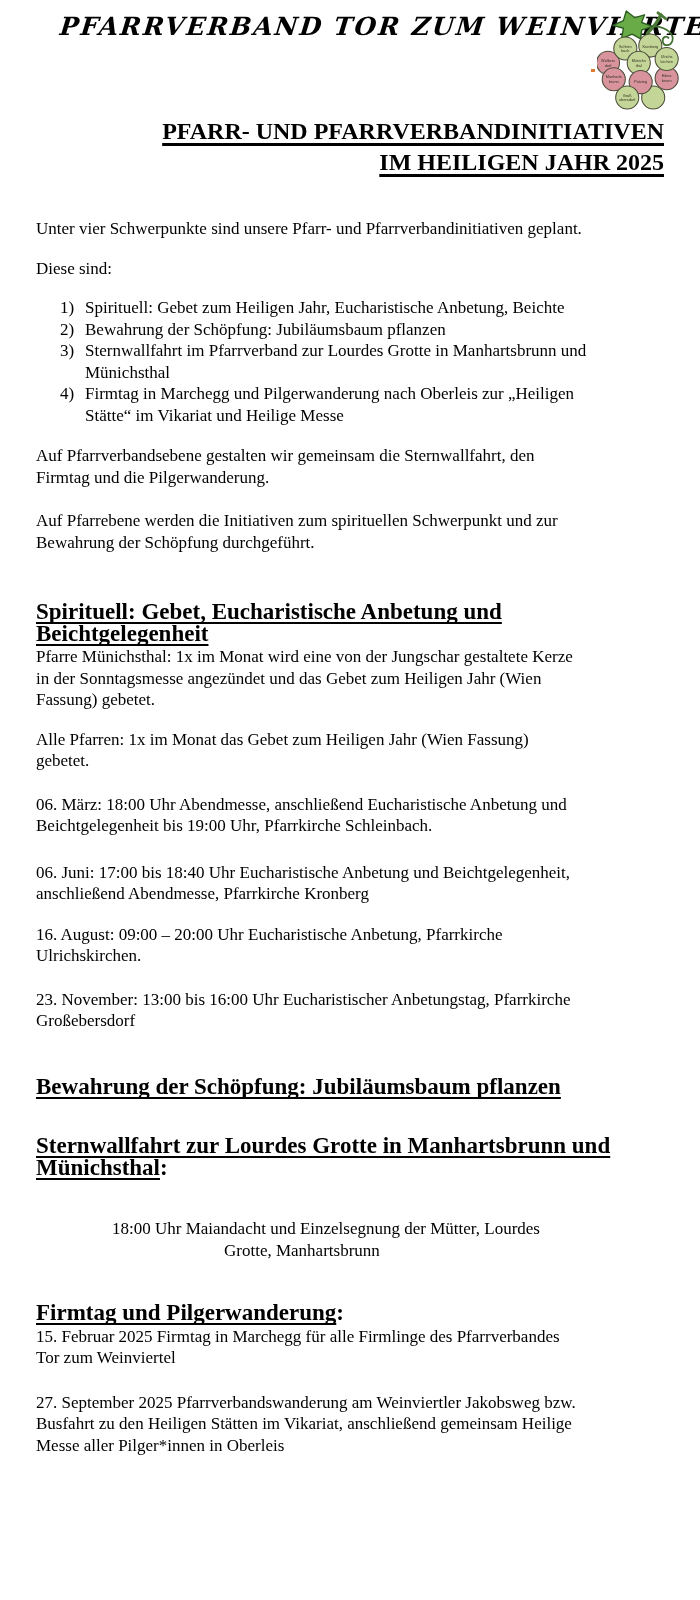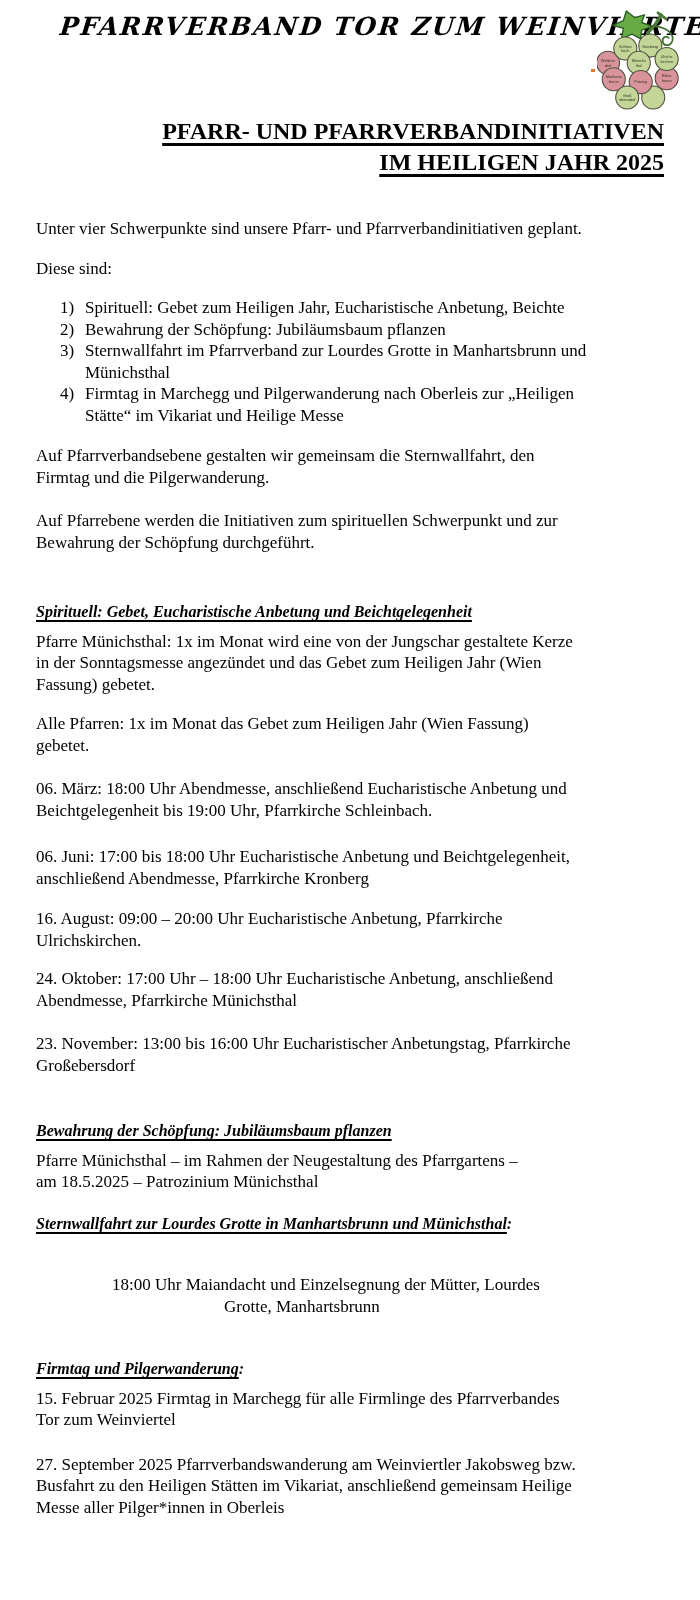--- a/index.html
+++ b/index.html
@@ -30,31 +30,31 @@
   }
   .gG { fill:var(--grape_green,#c3d698); stroke:#4e4e3a; stroke-width:1.1; }
   .gP { fill:var(--grape_pink,#d8939d); stroke:#4e4e3a; stroke-width:1.1; }
   .artifact { position:absolute; top:69px; left:591px; width:4px; height:3px; background:#e07a30; }
   .doc-title {
     margin:0; text-align:right;
     font-size:24px; line-height:31px; font-weight:bold;
   }
   .doc-title .u { text-decoration:underline; text-decoration-thickness:2.5px; text-underline-offset:4px; text-decoration-skip-ink:none; }
   .p { margin:0; max-width:628px; white-space:pre-line; }
-  .sec { margin:0; font-size:16px; line-height:21.5px; font-weight:bold;font-style:italic; }
+  .sec { margin:0; font-size:23px; line-height:21.5px; font-weight:bold; }
   .sec .u { text-decoration:underline; text-decoration-thickness:2px; text-underline-offset:3px; text-decoration-skip-ink:none; }
   ol.list { list-style:none; margin:18px 0 0 0; padding:0 0 0 49px; counter-reset:ini; }
   ol.list li { position:relative; counter-increment:ini; max-width:580px; white-space:pre-line; }
   ol.list li::before { content:counter(ini) ")"; position:absolute; left:-25px; }
   .event-line { max-width:628px; }
   .ind1 { padding-left:76px;margin-top:40px; }
   .ind2 { padding-left:188px; }
   .mt40{margin-top:40px}.mt18{margin-top:18px}.mt22{margin-top:22px}.mt19{margin-top:19px}
-  .mt48{margin-top:48px}.mt0{margin-top:8px}.mt25{margin-top:25px}.mt17{margin-top:17px}
-  .mt44{margin-top:44px}.mt21{margin-top:21px}.mt43{margin-top:20px}.mt41{margin-top:41px}
+  .mt48{margin-top:48px}.mt0{margin-top:2px}.mt25{margin-top:25px}.mt17{margin-top:17px}
+  .mt44{margin-top:44px}.mt21{margin-top:21px}.mt43{margin-top:38px}.mt41{margin-top:41px}
   .mt23{margin-top:23px}
 </style>
 </head>
 <body>
 
 <div class="page">
 
   <div class="script-header">PFARRVERBAND TOR ZUM WEINVIERTEL</div>
 
   <svg class="logo" viewBox="0 0 100 104" xmlns="http://www.w3.org/2000/svg">
@@ -119,32 +119,28 @@
 Bewahrung der Schöpfung durchgeführt.</p>
 
   <h2 class="sec mt48"><span class="u">Spirituell: Gebet, Eucharistische Anbetung und Beichtgelegenheit</span><span></span></h2>
   <p class="p mt0">Pfarre Münichsthal: 1x im Monat wird eine von der Jungschar gestaltete Kerze
 in der Sonntagsmesse angezündet und das Gebet zum Heiligen Jahr (Wien
 Fassung) gebetet.</p>
   <p class="p mt18">Alle Pfarren: 1x im Monat das Gebet zum Heiligen Jahr (Wien Fassung)
 gebetet.</p>
   <p class="p mt22">06. März: 18:00 Uhr Abendmesse, anschließend Eucharistische Anbetung und
 Beichtgelegenheit bis 19:00 Uhr, Pfarrkirche Schleinbach.</p>
-  <p class="p mt25">06. Juni: 17:00 bis 18:00 Uhr Eucharistische Anbetung und Beichtgelegenheit,
+  <p class="p mt25">06. Juni: 17:00 bis 18:40 Uhr Eucharistische Anbetung und Beichtgelegenheit,
 anschließend Abendmesse, Pfarrkirche Kronberg</p>
   <p class="p mt19">16. August: 09:00 – 20:00 Uhr Eucharistische Anbetung, Pfarrkirche
 Ulrichskirchen.</p>
-  <p class="p mt17">24. Oktober: 17:00 Uhr – 18:00 Uhr Eucharistische Anbetung, anschließend
-Abendmesse, Pfarrkirche Münichsthal</p>
   <p class="p mt22">23. November: 13:00 bis 16:00 Uhr Eucharistischer Anbetungstag, Pfarrkirche
 Großebersdorf</p>
 
   <h2 class="sec mt44"><span class="u">Bewahrung der Schöpfung: Jubiläumsbaum pflanzen</span><span></span></h2>
-  <p class="p mt0">Pfarre Münichsthal – im Rahmen der Neugestaltung des Pfarrgartens –
-am 18.5.2025 – Patrozinium Münichsthal</p>
 
   <h2 class="sec mt43"><span class="u">Sternwallfahrt zur Lourdes Grotte in Manhartsbrunn und Münichsthal</span><span>:</span></h2>
   <div class="mt22">
     <div class="event-line ind1">18:00 Uhr Maiandacht und Einzelsegnung der Mütter, Lourdes</div>
     <div class="event-line ind2">Grotte, Manhartsbrunn</div>
   </div>
 
   <h2 class="sec mt41"><span class="u">Firmtag und Pilgerwanderung</span><span>:</span></h2>
   <p class="p mt0">15. Februar 2025 Firmtag in Marchegg für alle Firmlinge des Pfarrverbandes
 Tor zum Weinviertel</p>

